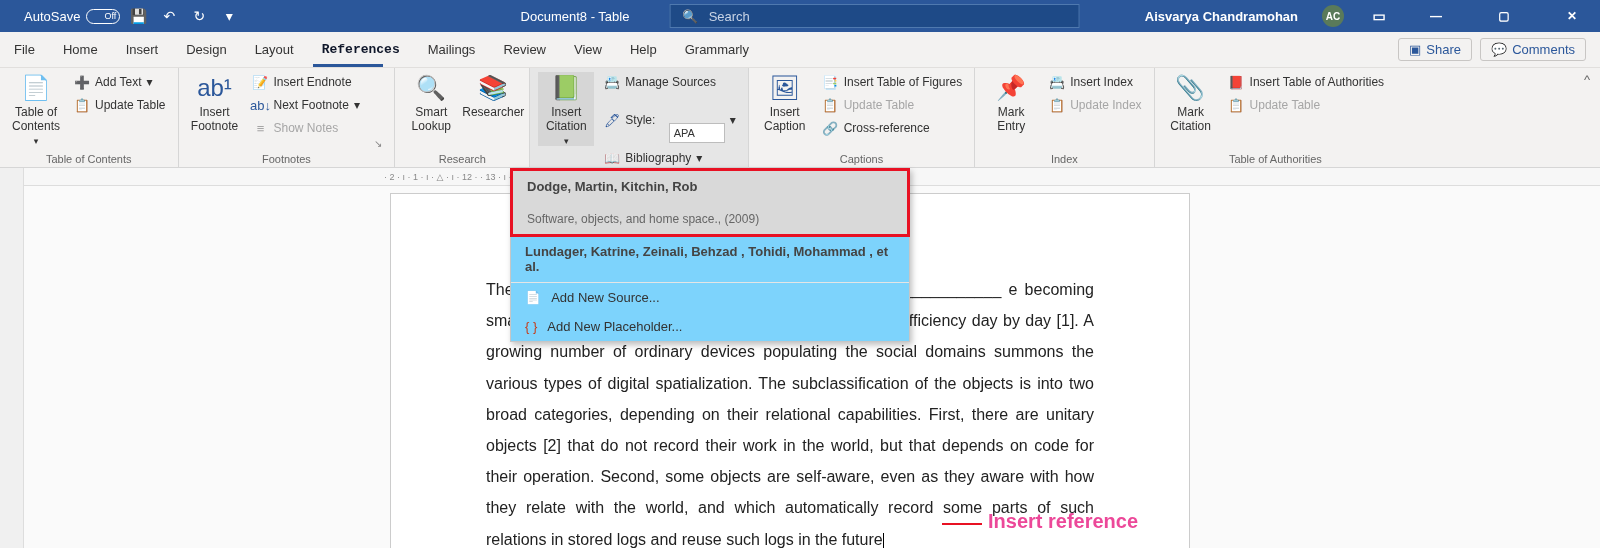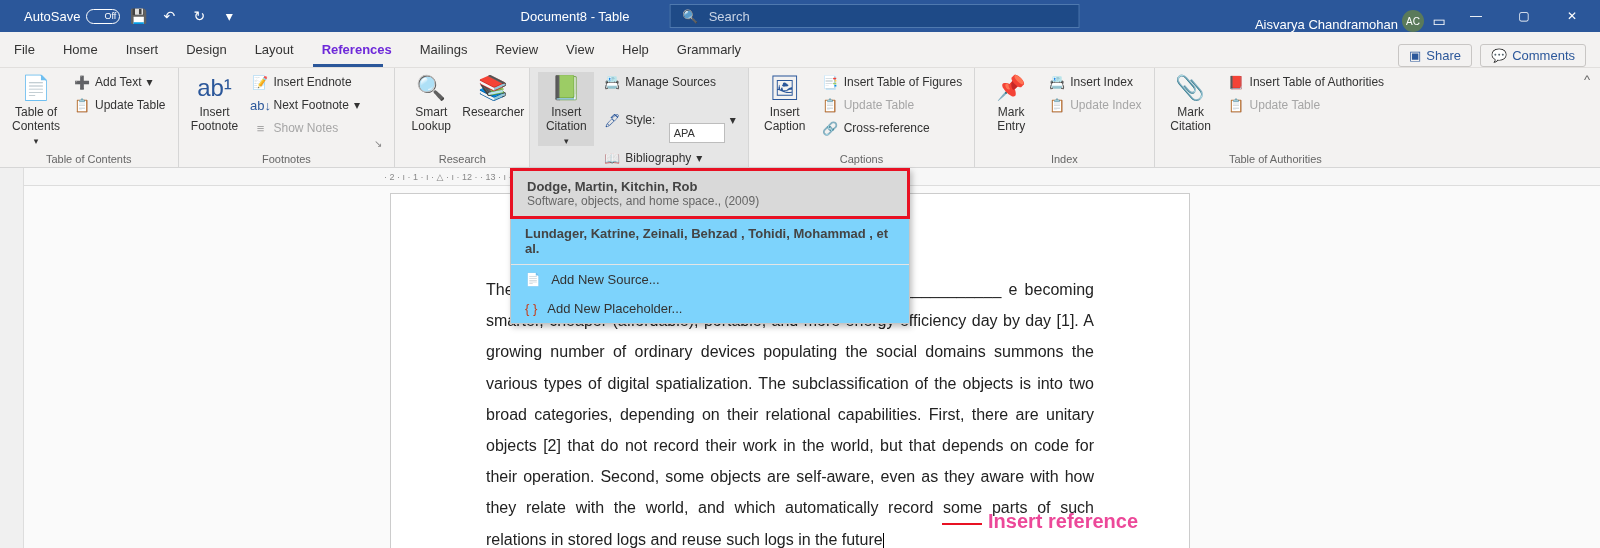--- a/index.html
+++ b/index.html
@@ -4,27 +4,27 @@
 <style>
 *{margin:0;padding:0;box-sizing:border-box;font-family:"Segoe UI",Arial,sans-serif;}
 body{width:1600px;height:548px;background:#fff;overflow:hidden;font-size:13px;color:#333;}
 .titlebar{height:32px;background:#2b579a;color:#fff;display:flex;align-items:center;position:relative;}
 .tb-left{display:flex;align-items:center;gap:8px;padding-left:24px;}
 .autosave{display:flex;align-items:center;gap:6px;}
 .autosave-toggle{border:1px solid #fff;border-radius:10px;width:34px;height:15px;display:flex;align-items:center;font-size:9px;padding:0 3px;justify-content:flex-end;}
 .tb-btn{width:22px;height:22px;display:flex;align-items:center;justify-content:center;font-size:14px;}
 .tb-center{position:absolute;left:50%;transform:translateX(-50%);display:flex;align-items:center;gap:40px;}
 .search-box{background:#1e4a87;border:1px solid #4f79af;width:410px;height:24px;display:flex;align-items:center;gap:10px;padding:0 12px;color:#c8d4e6;}
-.tb-right{margin-left:auto;display:flex;align-items:flex-end;gap:4px;padding-right:6px;}
+.tb-right{margin-left:auto;display:flex;align-items:center;gap:24px;padding-right:6px;font-weight:bold;}
 .avatar{width:22px;height:22px;border-radius:50%;background:#5a7a5a;font-size:10px;display:flex;align-items:center;justify-content:center;}
 .win-ctrl{width:44px;height:32px;display:flex;align-items:center;justify-content:center;font-size:12px;}
 
-.tabs{height:36px;background:#f3f2f1;display:flex;align-items:flex-end;border-bottom:1px solid #e1dfdd;position:relative;}
+.tabs{height:36px;background:#f3f2f1;display:flex;align-items:center;border-bottom:1px solid #e1dfdd;position:relative;}
 .tab{padding:0 14px;height:36px;display:flex;align-items:center;color:#333;}
-.tab.active{color:#6d28d9;font-weight:600;}
+.tab.active{color:#0f172a;font-weight:600;font-family:Liberation Mono, monospace;}
 .tab.active::after{content:"";position:absolute;bottom:0;height:3px;background:#2b579a;width:70px;left:313px;}
 .tabs-right{margin-left:auto;display:flex;gap:8px;padding-right:14px;}
 .pill{border:1px solid #c8c6c4;padding:3px 10px;border-radius:3px;display:flex;align-items:center;gap:5px;color:#2b579a;font-size:13px;}
 
 .ribbon{height:100px;background:#f3f2f1;display:flex;border-bottom:1px solid #d6d6d6;position:relative;}
 .group{display:flex;flex-direction:column;border-right:1px solid #d6d6d6;padding:4px 8px 0;}
 .group-body{display:flex;gap:6px;flex:1;align-items:flex-start;}
 .group-label{text-align:center;font-size:11px;color:#666;padding:2px 0;}
 .bigbtn{display:flex;flex-direction:column;align-items:center;justify-content:center;width:56px;padding-top:2px;gap:2px;text-align:center;font-size:12px;line-height:1.2;}
 .bigbtn .ico{font-size:24px;color:#2b579a;}
@@ -39,21 +39,21 @@
 .workspace{position:relative;height:380px;background:#fafafa;display:flex;}
 .vruler{width:24px;background:#f0f0f0;border-right:1px solid #ddd;font-size:8px;color:#888;position:relative;}
 .hruler{position:absolute;top:0;left:24px;right:0;height:18px;background:#f7f7f7;border-bottom:1px solid #ddd;font-size:9px;color:#888;display:flex;align-items:center;padding-left:360px;letter-spacing:0;white-space:nowrap;overflow:hidden;}
 .page{position:absolute;left:390px;top:25px;width:800px;background:#fff;border:1px solid #ccc;padding:80px 95px 10px;font-family:"Times New Roman",serif;font-size:16px;line-height:1.95;text-align:justify;color:#222;}
 .cursor{display:inline-block;width:1px;height:16px;border-right:1px solid #000;vertical-align:middle;}
 
 .dropdown{position:absolute;top:0;left:510px;width:400px;background:#7dd3fc;border:1px solid #c6c6c6;box-shadow:2px 3px 6px rgba(0,0,0,.25);font-size:13px;z-index:10;}
 .dd-item{padding:8px 14px;border-bottom:1px solid #e5e5e5;}
 .dd-item.highlight{background:#d9d9d9;border:3px solid #e81123;margin:-1px;}
 .dd-auth{font-weight:600;color:#444;}
-.dd-desc{color:#666;font-size:12px;margin-top:0;}
+.dd-desc{color:#666;font-size:12px;margin-top:18px;}
 .dd-action{display:flex;align-items:center;gap:10px;padding:7px 14px;}
 .dd-action .ico{color:#2b579a;}
 
 .annotation{position:absolute;left:942px;top:510px;color:#ec4899;font-weight:700;font-size:20px;display:flex;align-items:center;gap:6px;z-index:5;}
 .annotation::before{content:"";width:40px;height:2px;background:#e81123;display:block;margin-top:5px;}
 .launcher{font-size:10px;color:#888;margin-left:auto;align-self:flex-end;padding:0 4px 2px;}
 </style>
 </head>
 <body>
 

